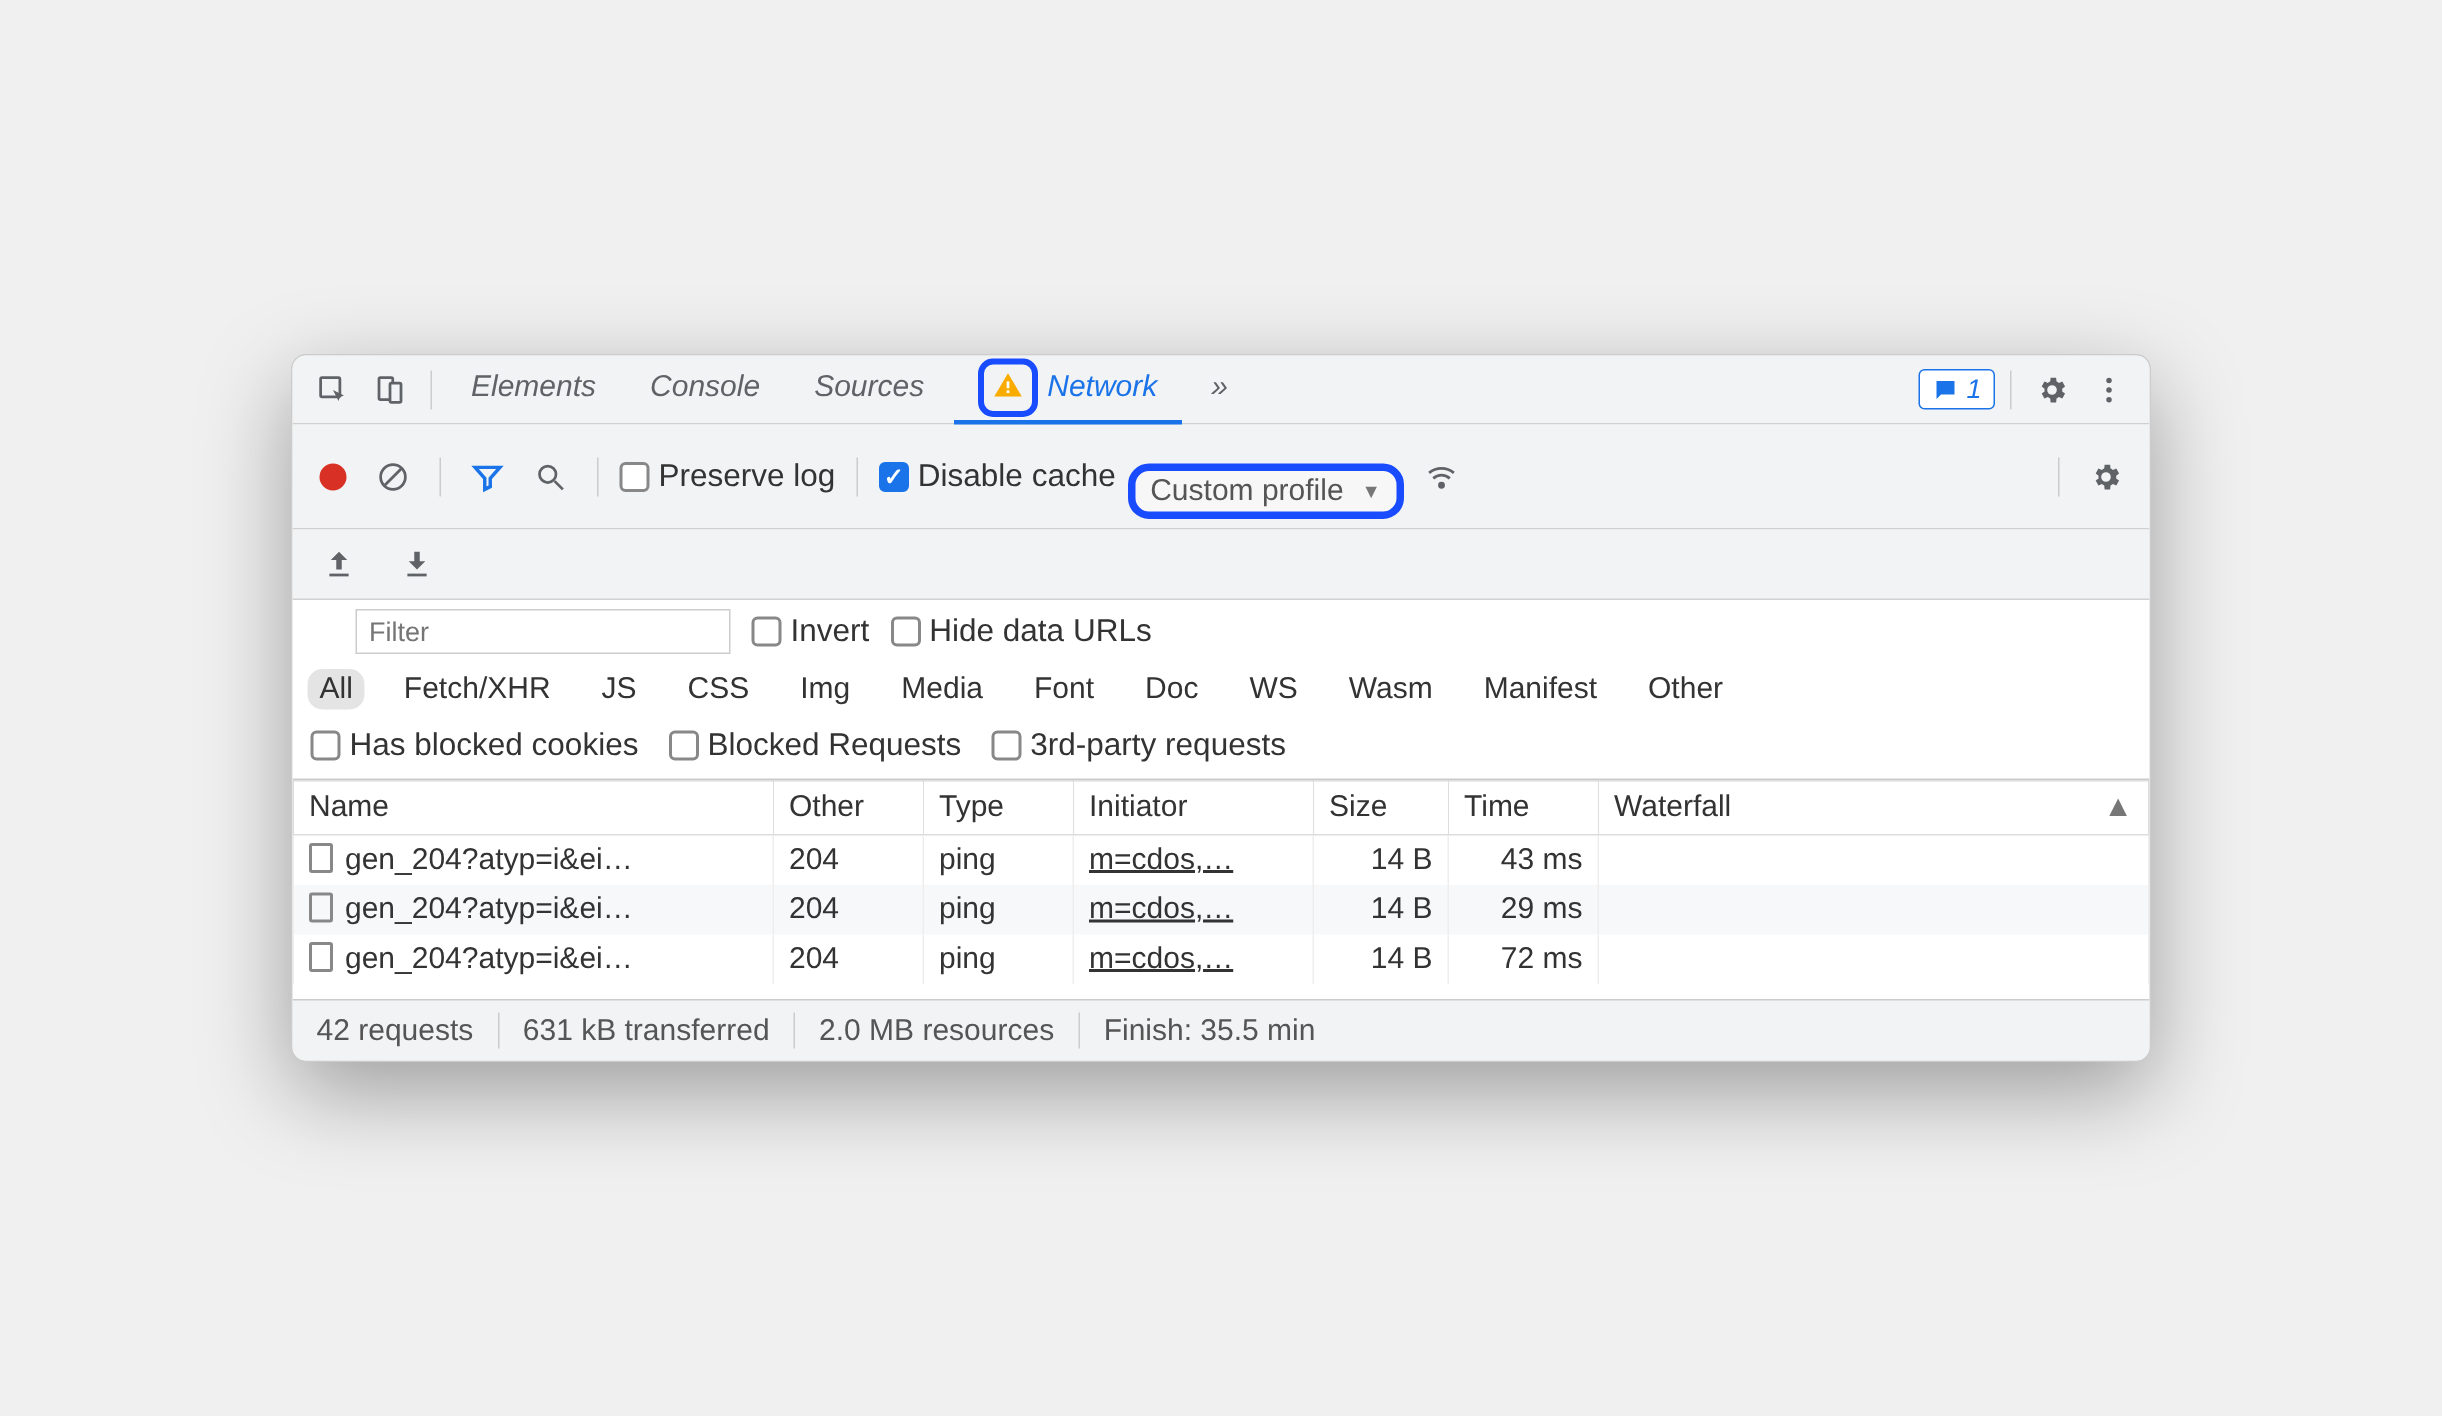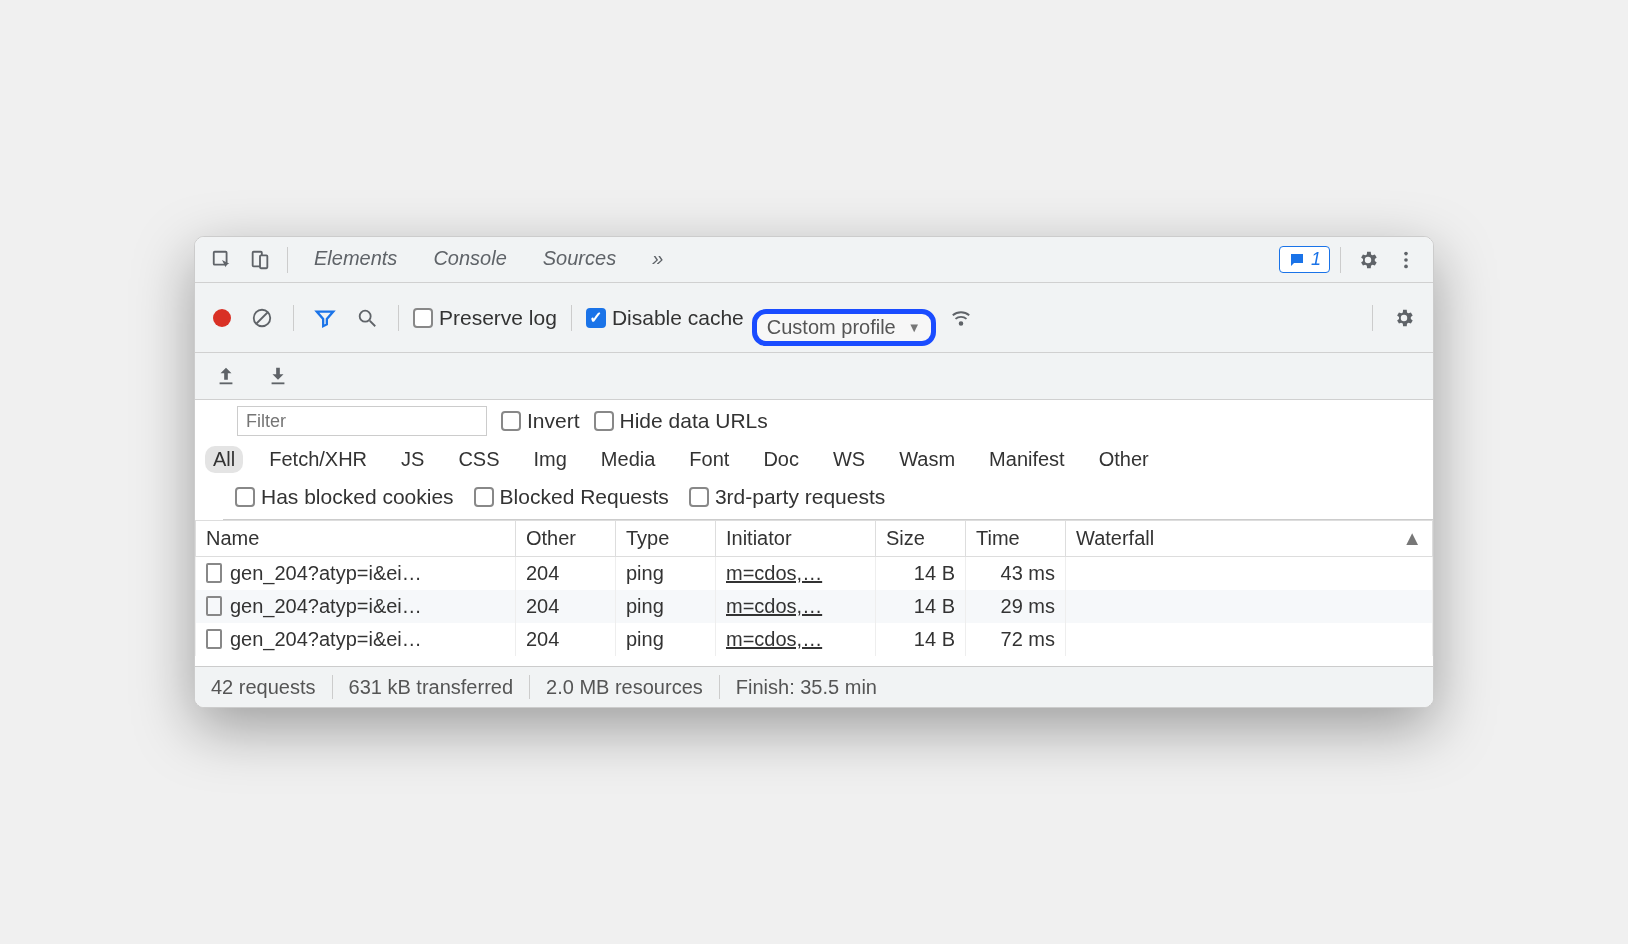--- a/index.html
+++ b/index.html
@@ -110,21 +110,20 @@
   .typerow {
     display: flex; gap: 18px; padding: 4px 10px 8px; flex-wrap: wrap;
     font-size: 20px; color: #333; background: #fff;
   }
   .typechip { padding: 2px 8px; border-radius: 10px; cursor: pointer; }
   .typechip.active { background: #e4e4e4; }
   .optsrow {
     display: flex; gap: 20px; padding: 4px 12px 10px;
     font-size: 20px; color: #333; background: #fff;
     border-bottom: 1px solid #ccc;
-    margin-left: 28px;
   }
 
   table.net {
     width: 100%; border-collapse: collapse; font-size: 20px; color: #333;
   }
   table.net th {
     text-align: left; font-weight: 400; padding: 6px 10px;
     border: 1px solid #ddd; background: #fff; position: relative;
   }
   table.net th.waterfall { padding-right: 30px; }
@@ -171,20 +170,32 @@
     <span class="iconbtn">
       <svg viewBox="0 0 24 24" fill="none" stroke="currentColor" stroke-width="2">
           <rect x="4" y="3" width="10" height="16" rx="1"></rect>
           <rect x="12" y="7" width="8" height="14" rx="1" fill="#f1f3f4"></rect>
         </svg>
     </span>
     <span class="divider"></span>
     <div class="tab-item">Elements</div>
     <div class="tab-item">Console</div>
     <div class="tab-item">Sources</div>
+    <div class="tab-item active">
+      <span class="highlight-ring">
+        <span class="warn-badge">
+          <svg viewBox="0 0 24 24">
+              <path d="M12 3 L22 20 H2 Z" fill="#f9ab00"></path>
+              <rect x="11" y="9" width="2" height="5" fill="#fff"></rect>
+              <rect x="11" y="15.5" width="2" height="2" fill="#fff"></rect>
+            </svg>
+        </span>
+      </span>
+      <span>Network</span>
+    </div>
     <div class="tab-item">»</div>
     <span class="spacer"></span>
     <div class="issues-badge">
       <svg viewBox="0 0 24 24">
           <path d="M4 4h16v12H8l-4 4z"></path>
         </svg>
       <span>1</span>
     </div>
     <span class="divider"></span>
     <span class="iconbtn">

